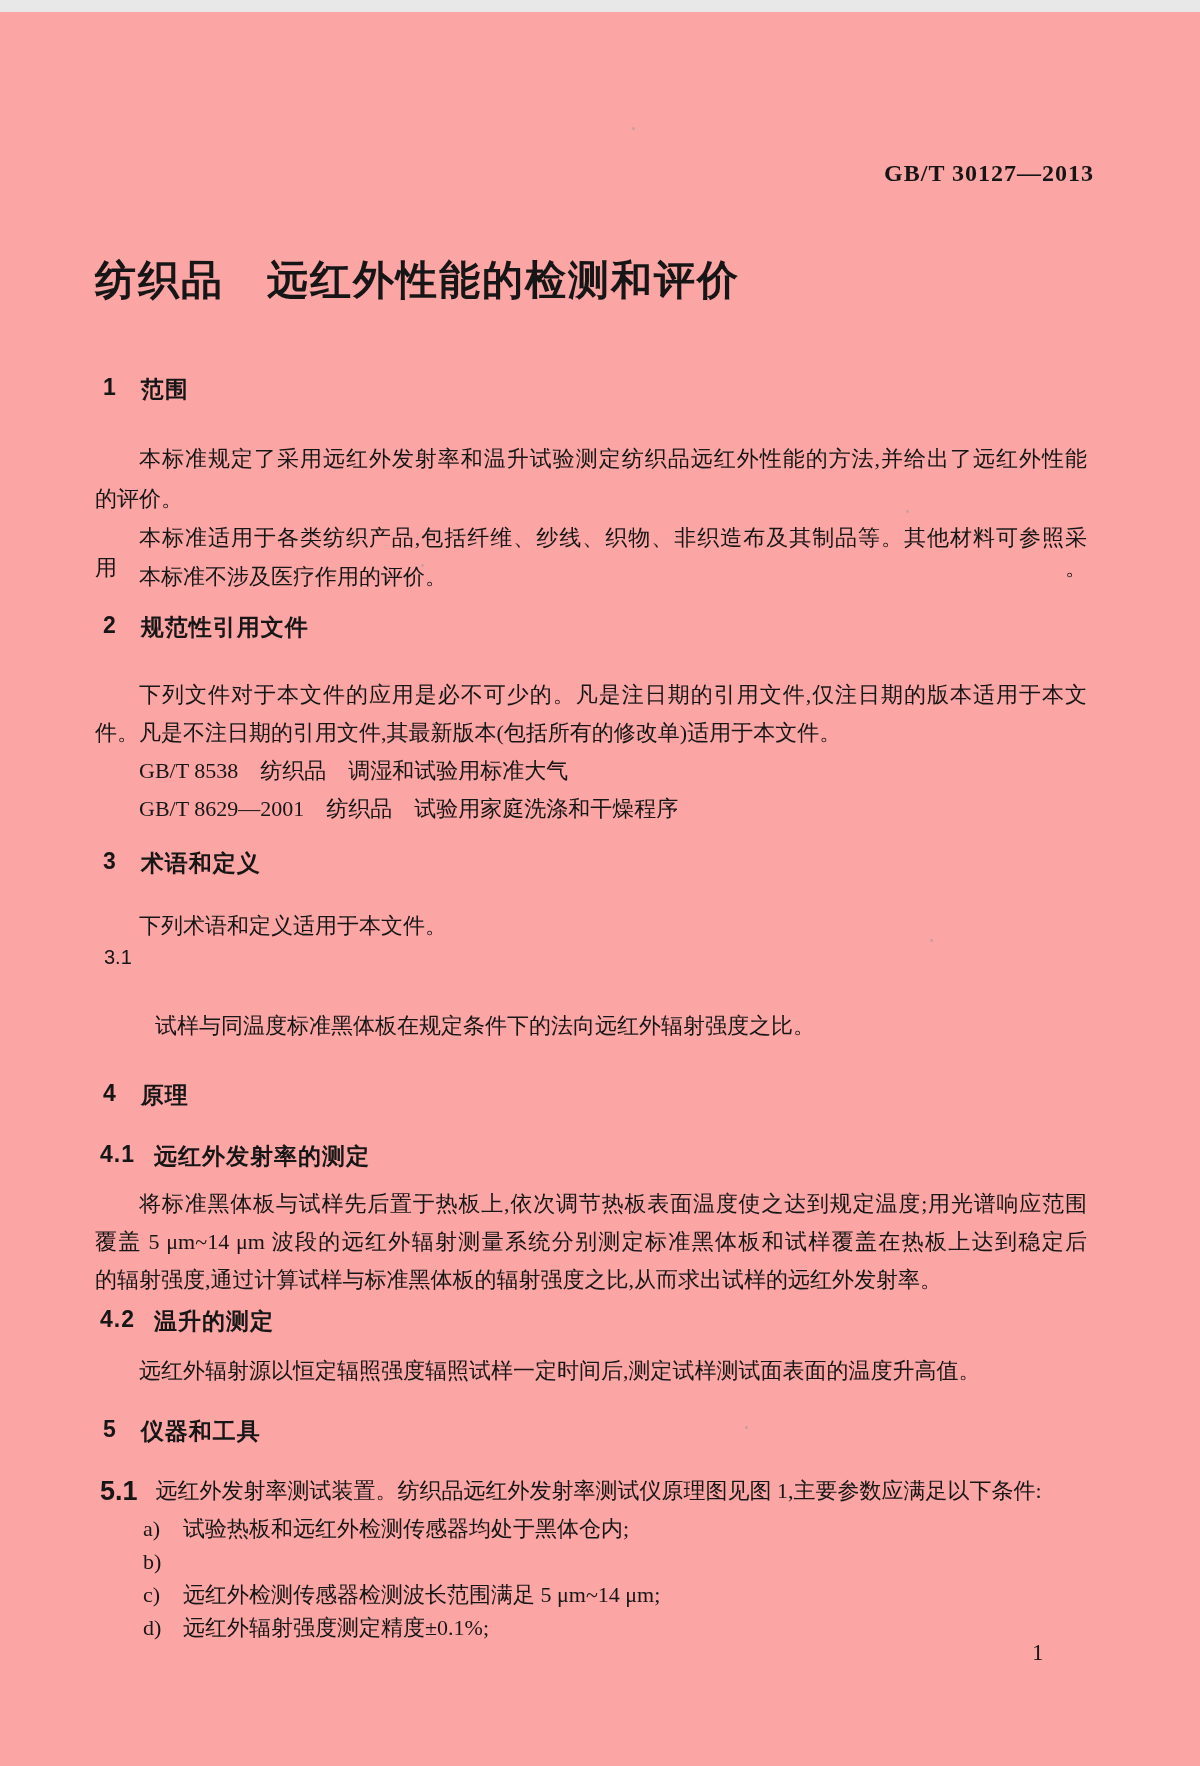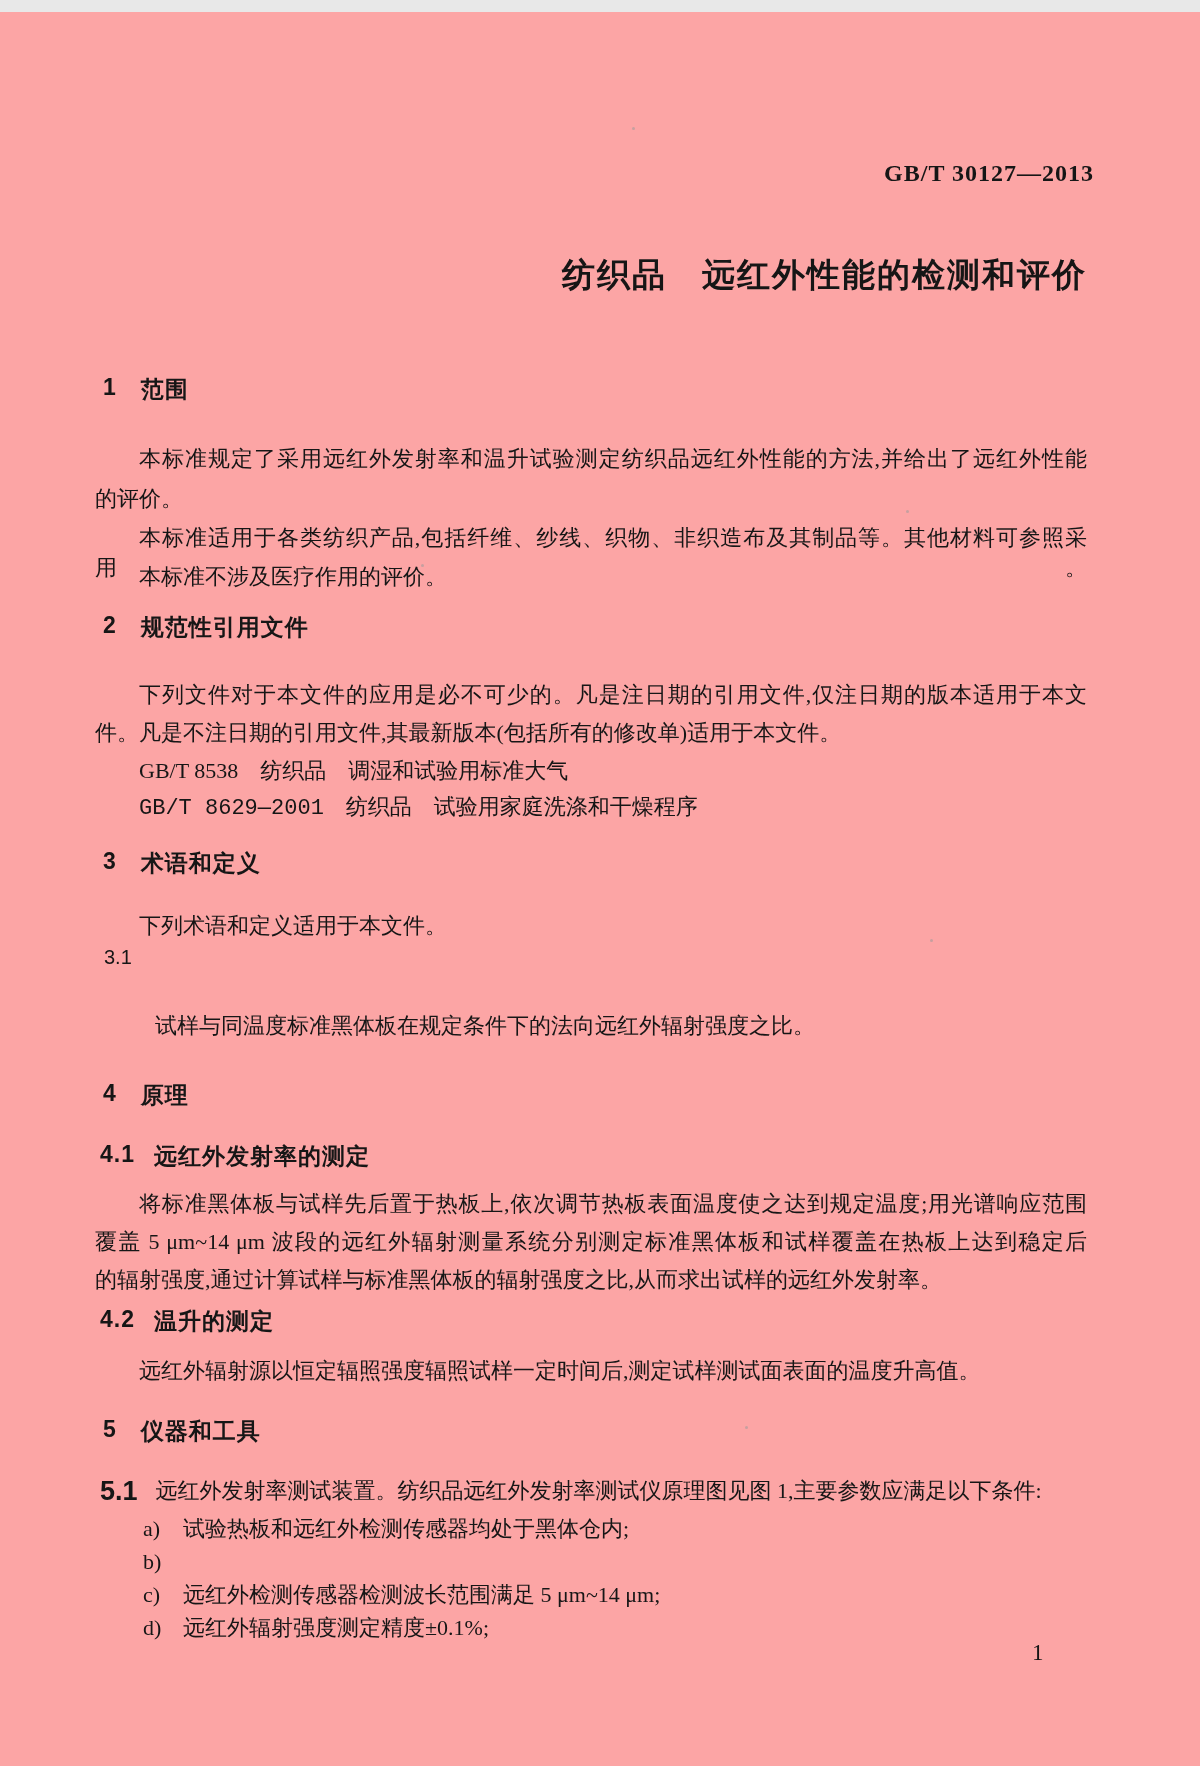--- a/index.html
+++ b/index.html
@@ -18,21 +18,21 @@
   .fill{text-align:justify;text-align-last:justify;}
   .ind{text-indent:44px;}
   .pad44{padding-left:44px;}
   .pad60{padding-left:60px;}
   .hei{font-family:"Liberation Sans","DejaVu Sans",sans-serif;font-weight:bold;}
   .heading{left:103px;display:flex;font-size:23px;letter-spacing:1px;}
   .heading .num{margin-right:24px;}
   .subheading{left:100px;display:flex;font-size:23px;letter-spacing:1px;}
   .subheading .num{margin-right:19px;}
   .doc-code{right:106px;top:148px;font-size:24px;font-weight:bold;letter-spacing:1px;}
-  .doc-title{left:95px;top:241px;width:992px;text-align:right;font-size:33px;letter-spacing:2px;}
+  .doc-title{left:95px;top:241px;width:992px;text-align:left;font-size:41px;letter-spacing:2px;}
   .term-line{font-weight:bold;}
   .term-zh{font-family:"Liberation Sans","DejaVu Sans",sans-serif;}
   .term-en{font-family:"Liberation Serif","DejaVu Serif",serif;margin-left:28px;}
   .list-item{left:143px;width:940px;display:flex;line-height:28px;}
   .list-item .marker{width:40px;flex:0 0 40px;}
   .mixed-line{left:100px;width:990px;display:flex;white-space:nowrap;}
   .mixed-line .num{margin-right:18px;font-size:27px;}
   .page-num{left:1032px;top:1628px;font-size:23px;}
   .speck{position:absolute;width:3px;height:3px;background:#9a9a9a;border-radius:50%;opacity:.55;}
 </style>
@@ -60,21 +60,21 @@
   <div class="abs body-line ind fill" style="top:511px;">本标准适用于各类纺织产品,包括纤维、纱线、织物、非织造布及其制品等。其他材料可参照采用。</div>
   <div class="abs body-line ind" style="top:550px;">本标准不涉及医疗作用的评价。</div>
 
   <div class="abs heading hei" style="top:600px;">
     <span class="num">2</span>
     <span>规范性引用文件</span>
   </div>
   <div class="abs body-line ind fill" style="top:668px;">下列文件对于本文件的应用是必不可少的。凡是注日期的引用文件,仅注日期的版本适用于本文</div>
   <div class="abs body-line" style="top:706px;">件。凡是不注日期的引用文件,其最新版本(包括所有的修改单)适用于本文件。</div>
   <div class="abs body-line pad44" style="top:744px;">GB/T 8538　纺织品　调湿和试验用标准大气</div>
-  <div class="abs body-line pad44" style="top:782px;font-family:Liberation Mono, monospace;">GB/T 8629—2001　纺织品　试验用家庭洗涤和干燥程序</div>
+  <div class="abs body-line pad44" style="top:782px;">GB/T 8629—2001　纺织品　试验用家庭洗涤和干燥程序</div>
 
   <div class="abs heading hei" style="top:836px;">
     <span class="num">3</span>
     <span>术语和定义</span>
   </div>
   <div class="abs body-line ind" style="top:899px;">下列术语和定义适用于本文件。</div>
   <div class="abs" style="left:104px;top:934px;font-family:'Liberation Sans','DejaVu Sans',sans-serif;font-size:20px;">3.1</div>
   <div class="abs body-line pad60" style="top:999px;">试样与同温度标准黑体板在规定条件下的法向远红外辐射强度之比。</div>
 
   <div class="abs heading hei" style="top:1068px;">

